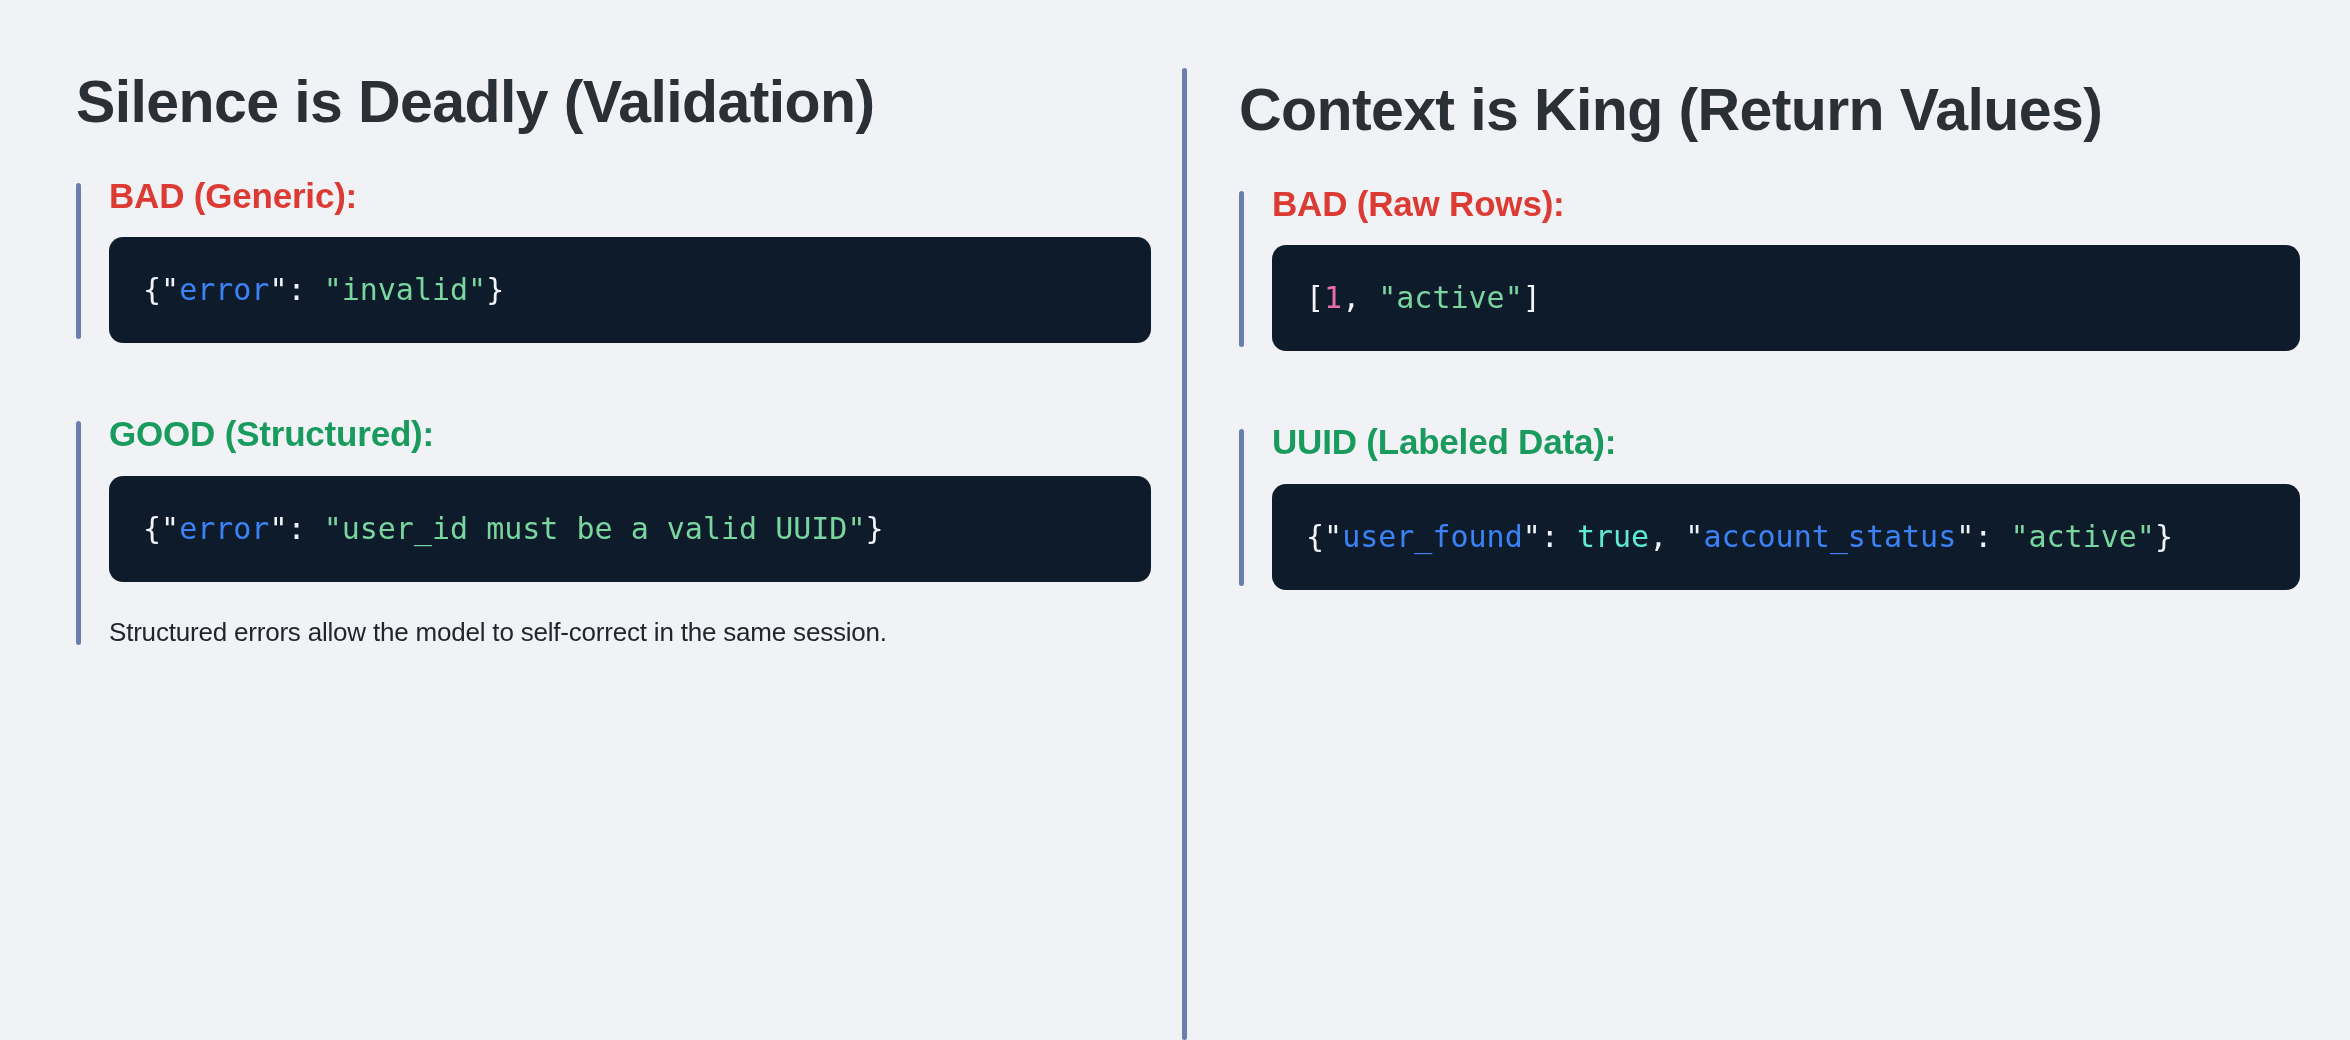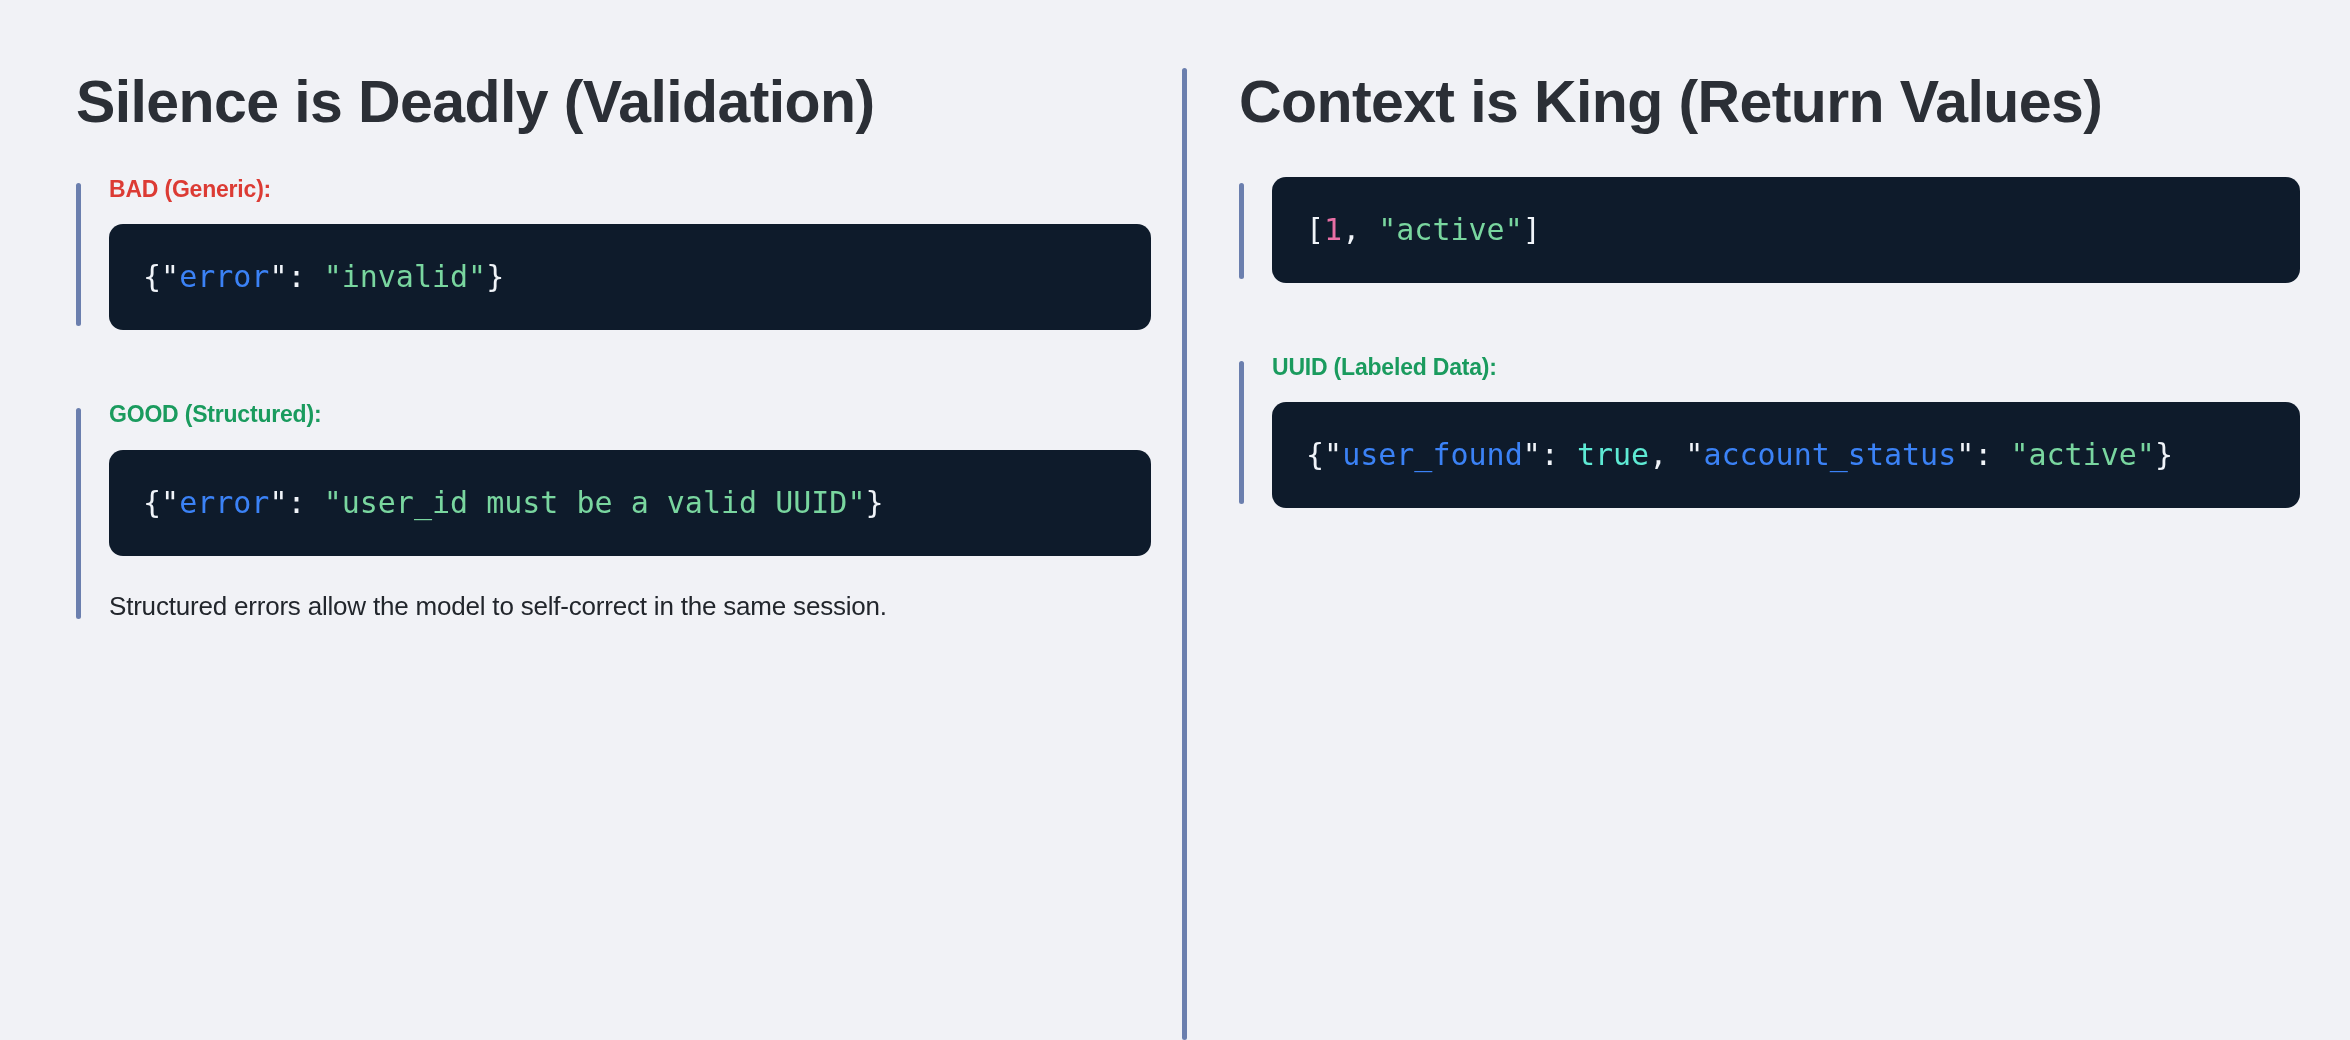--- a/index.html
+++ b/index.html
@@ -37,21 +37,21 @@
   .column {
     position: relative;
     box-sizing: border-box;
   }
   .column-left {
     width: 1182px;
     padding: 0 0 0 76px;
   }
   .column-right {
     width: 1168px;
-    padding: 0 0 0 57px;
+    padding: 8px 0 0 57px;
   }
 
   .col-title {
     margin: 0;
     padding-top: 72px;
     font-size: 59px;
     font-weight: bold;
     letter-spacing: -0.6px;
     color: #2b2f36;
     line-height: 1.05;
@@ -71,21 +71,21 @@
     top: 6px;
     bottom: 4px;
     width: 5px;
     background: #6b7fae;
     border-radius: 3px;
   }
   .accent-block.first { margin-top: 43px; }
   .accent-block.second { margin-top: 72px; }
 
   .tag {
-    font-size: 23px;
+    font-size: 35px;
     font-weight: bold;
     line-height: 1.1;
     margin: 0 0 22px 0;
     letter-spacing: -0.2px;
   }
   .tag-bad  { color: #dc3b34; }
   .tag-good { color: #1a9b5e; }
 
   .code {
     background: #0e1b2b;
@@ -140,20 +140,21 @@
       <p class="note">Structured errors allow the model to self-correct in the same session.</p>
     </div>
 
   </div>
 
   <div class="column column-right">
 
     <h1 class="col-title">Context is King (Return Values)</h1>
 
     <div class="accent-block first">
+      <div class="tag tag-bad">BAD (Raw Rows):</div>
       <div class="code code-right"><span class="tok-punc">[</span><span class="tok-num">1</span><span class="tok-punc">, </span><span class="tok-str">"active"</span><span class="tok-punc">]</span></div>
     </div>
 
     <div class="accent-block second">
       <div class="tag tag-good">UUID (Labeled Data):</div>
       <div class="code code-right"><span class="tok-punc">{"</span><span class="tok-key">user_found</span><span class="tok-punc">": </span><span class="tok-bool">true</span><span class="tok-punc">, "</span><span class="tok-key">account_status</span><span class="tok-punc">": </span><span class="tok-str">"active"</span><span class="tok-punc">}</span></div>
     </div>
 
   </div>
 

